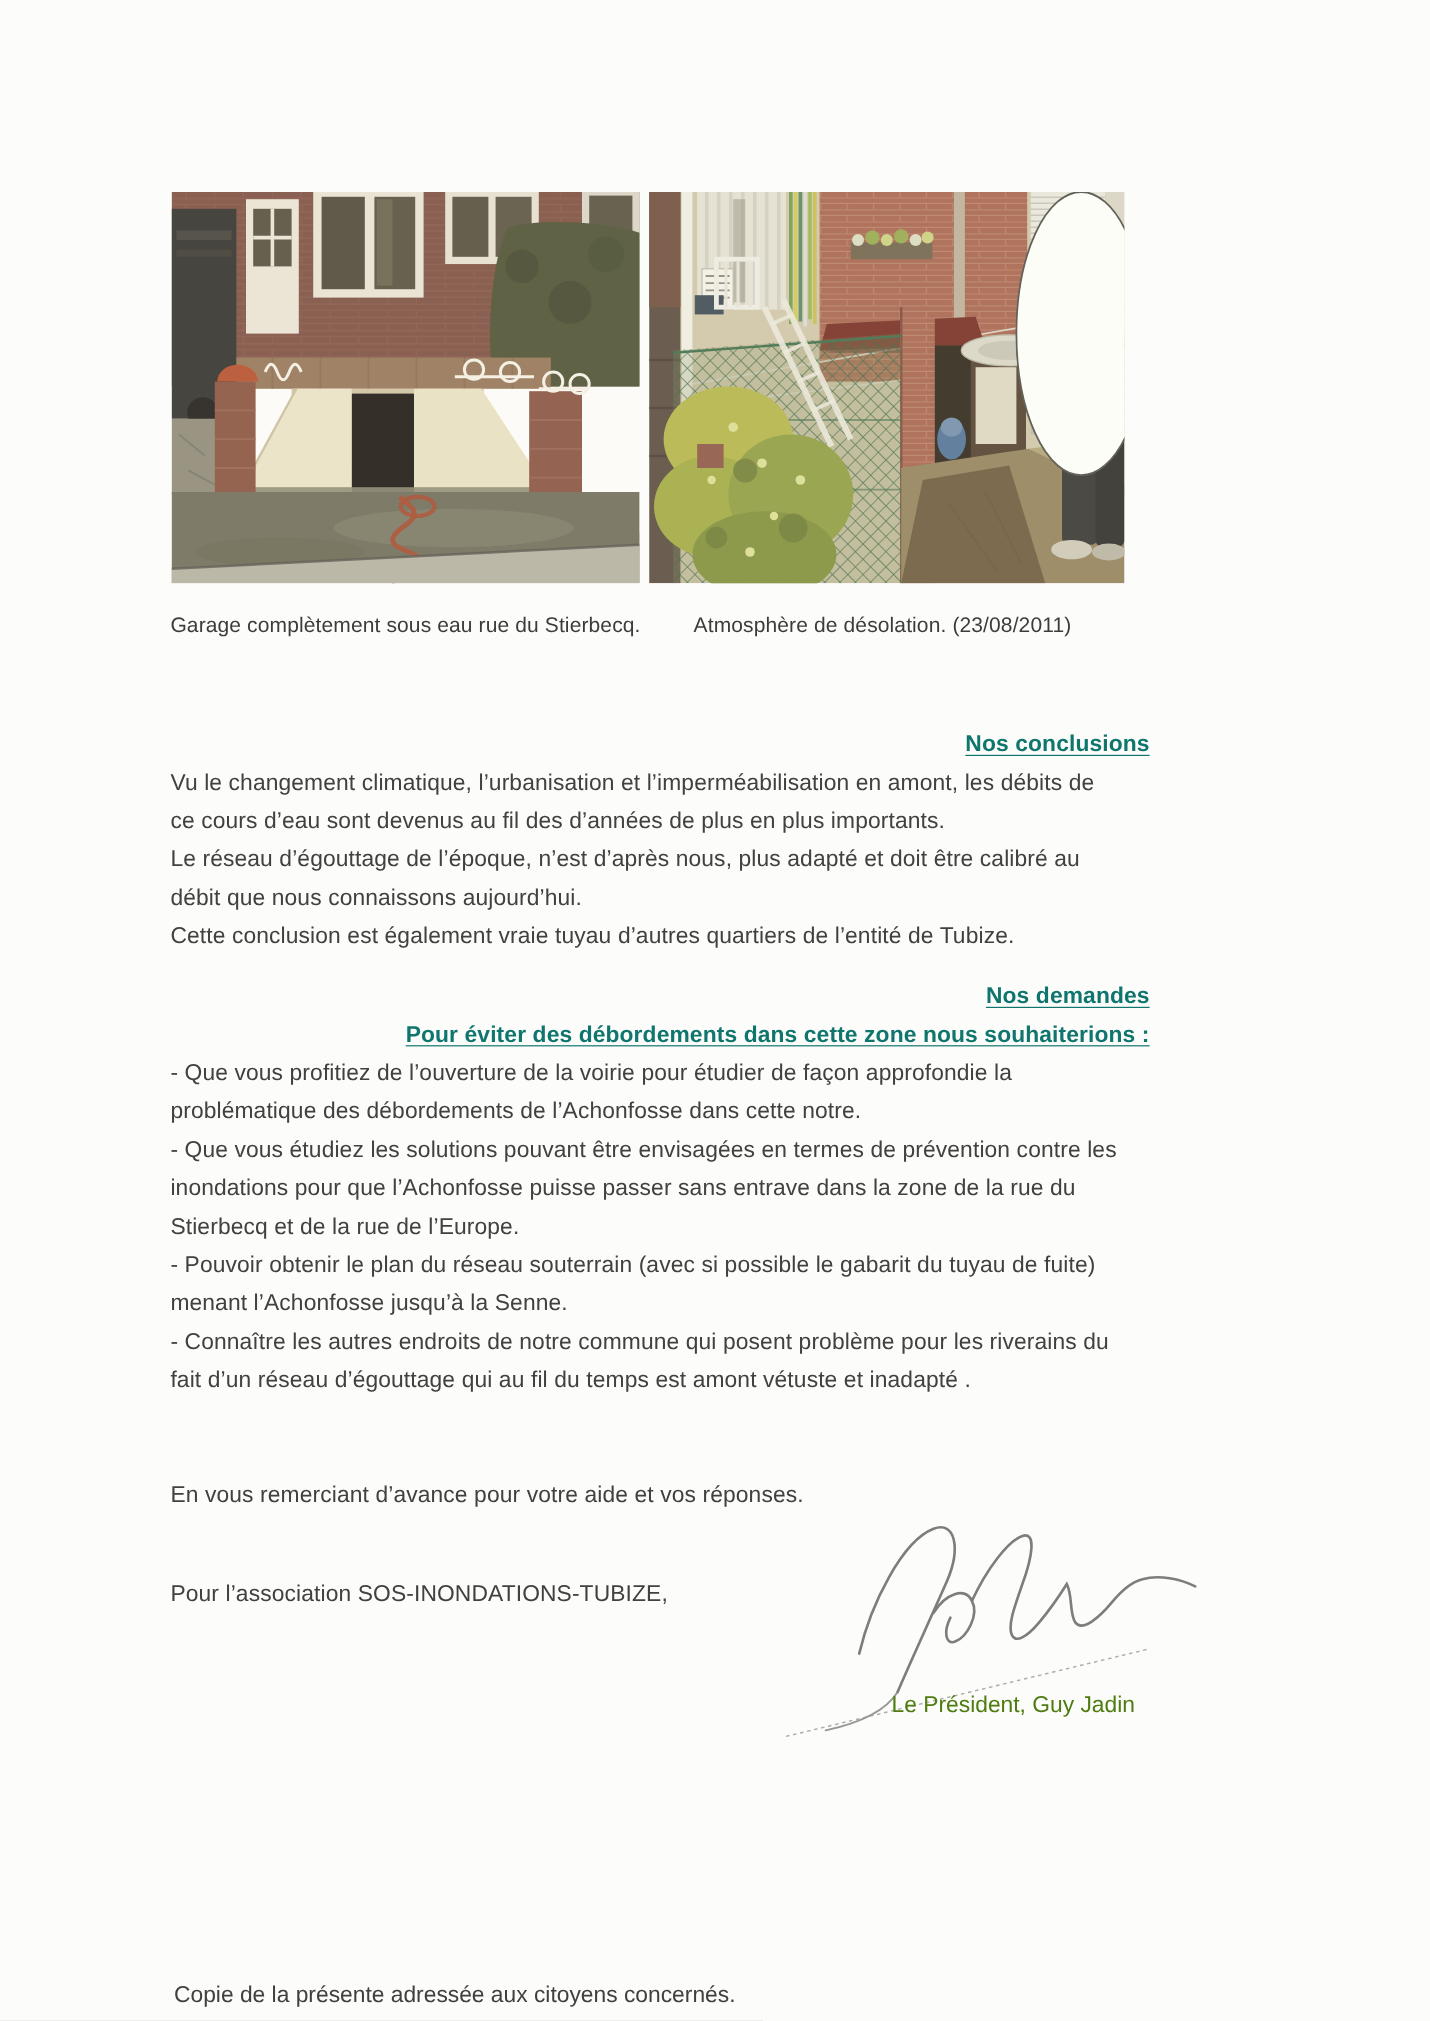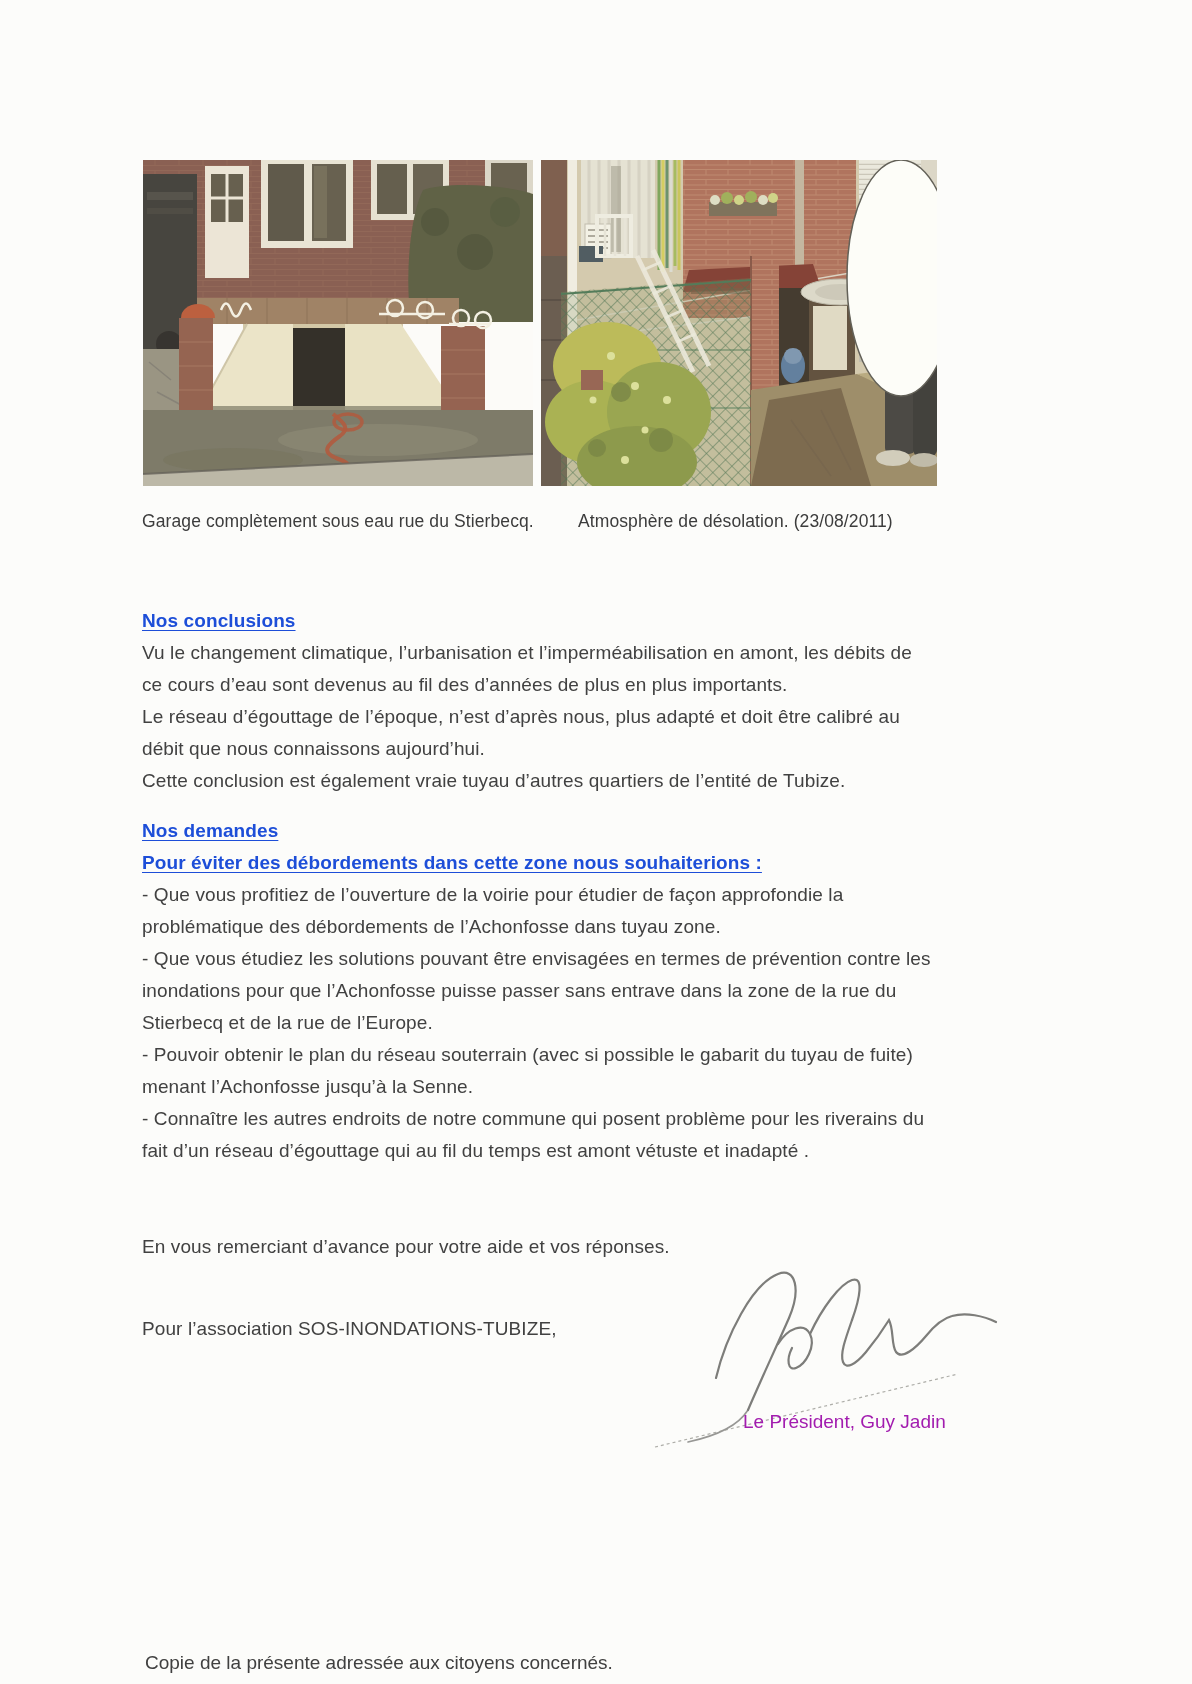--- a/index.html
+++ b/index.html
@@ -13,25 +13,25 @@
   .photo-left{left:143px;}
   .photo-right{left:541px;}
   .photo svg{display:block;}
   .caption{position:absolute;top:511px;font-size:17.5px;color:#3c3c3c;letter-spacing:.1px;}
   .caption-left{left:142px;}
   .caption-right{left:578px;}
   .body-text{
     position:absolute;left:142px;top:605px;width:816px;
     font-size:19px;line-height:32px;color:#414141;letter-spacing:.1px;
   }
-  .h{font-weight:bold;color:#1d4ed8;text-decoration:underline;text-underline-offset:3px;}
+  .h{font-weight:bold;color:#0f766e;text-decoration:underline;text-underline-offset:3px;text-align:right;}
   .gap-sm{margin-top:18px;}
   .gap-thanks{margin-top:64px;}
   .gap-assoc{margin-top:50px;}
-  .president{position:absolute;left:743px;top:1411px;font-size:19px;color:#a21caf;}
+  .president{position:absolute;left:743px;top:1411px;font-size:19px;color:#4d7c0f;}
   .copy-note{position:absolute;left:145px;top:1652px;font-size:19px;color:#404040;}
   .signature-wrap{position:absolute;left:628px;top:1266px;line-height:0;}
 </style>
 </head>
 <body>
 
 <div class="page">
 
   <div class="photo photo-left">
     <svg width="390" height="326" viewBox="0 0 390 326">
@@ -274,21 +274,21 @@
     <div class="h">Nos conclusions</div>
     <div class="ln">Vu le changement climatique, l’urbanisation et l’imperméabilisation en amont, les débits de</div>
     <div class="ln">ce cours d’eau sont devenus au fil des d’années de plus en plus importants.</div>
     <div class="ln">Le réseau d’égouttage de l’époque, n’est d’après nous, plus adapté et doit être calibré au</div>
     <div class="ln">débit que nous connaissons aujourd’hui.</div>
     <div class="ln">Cette conclusion est également vraie tuyau d’autres quartiers de l’entité de Tubize.</div>
 
     <div class="h gap-sm">Nos demandes</div>
     <div class="h">Pour éviter des débordements dans cette zone nous souhaiterions :</div>
     <div class="ln">- Que vous profitiez de l’ouverture de la voirie pour étudier de façon approfondie la</div>
-    <div class="ln">problématique des débordements de l’Achonfosse dans tuyau zone.</div>
+    <div class="ln">problématique des débordements de l’Achonfosse dans cette notre.</div>
     <div class="ln">- Que vous étudiez les solutions pouvant être envisagées en termes de prévention contre les</div>
     <div class="ln">inondations pour que l’Achonfosse puisse passer sans entrave dans la zone de la rue du</div>
     <div class="ln">Stierbecq et de la rue de l’Europe.</div>
     <div class="ln">- Pouvoir obtenir le plan du réseau souterrain (avec si possible le gabarit du tuyau de fuite)</div>
     <div class="ln">menant l’Achonfosse jusqu’à la Senne.</div>
     <div class="ln">- Connaître les autres endroits  de notre commune qui posent problème pour les riverains du</div>
     <div class="ln">fait d’un réseau d’égouttage qui au fil du temps est amont vétuste et inadapté .</div>
 
     <div class="ln gap-thanks">En vous remerciant d’avance pour votre aide et vos réponses.</div>
     <div class="ln gap-assoc">Pour l’association SOS-INONDATIONS-TUBIZE,</div>

